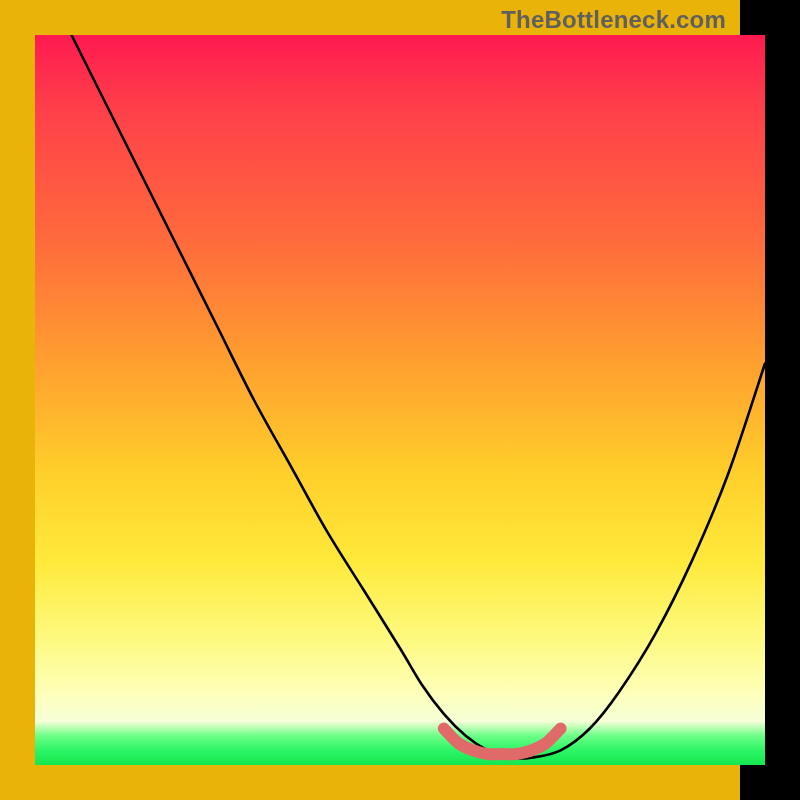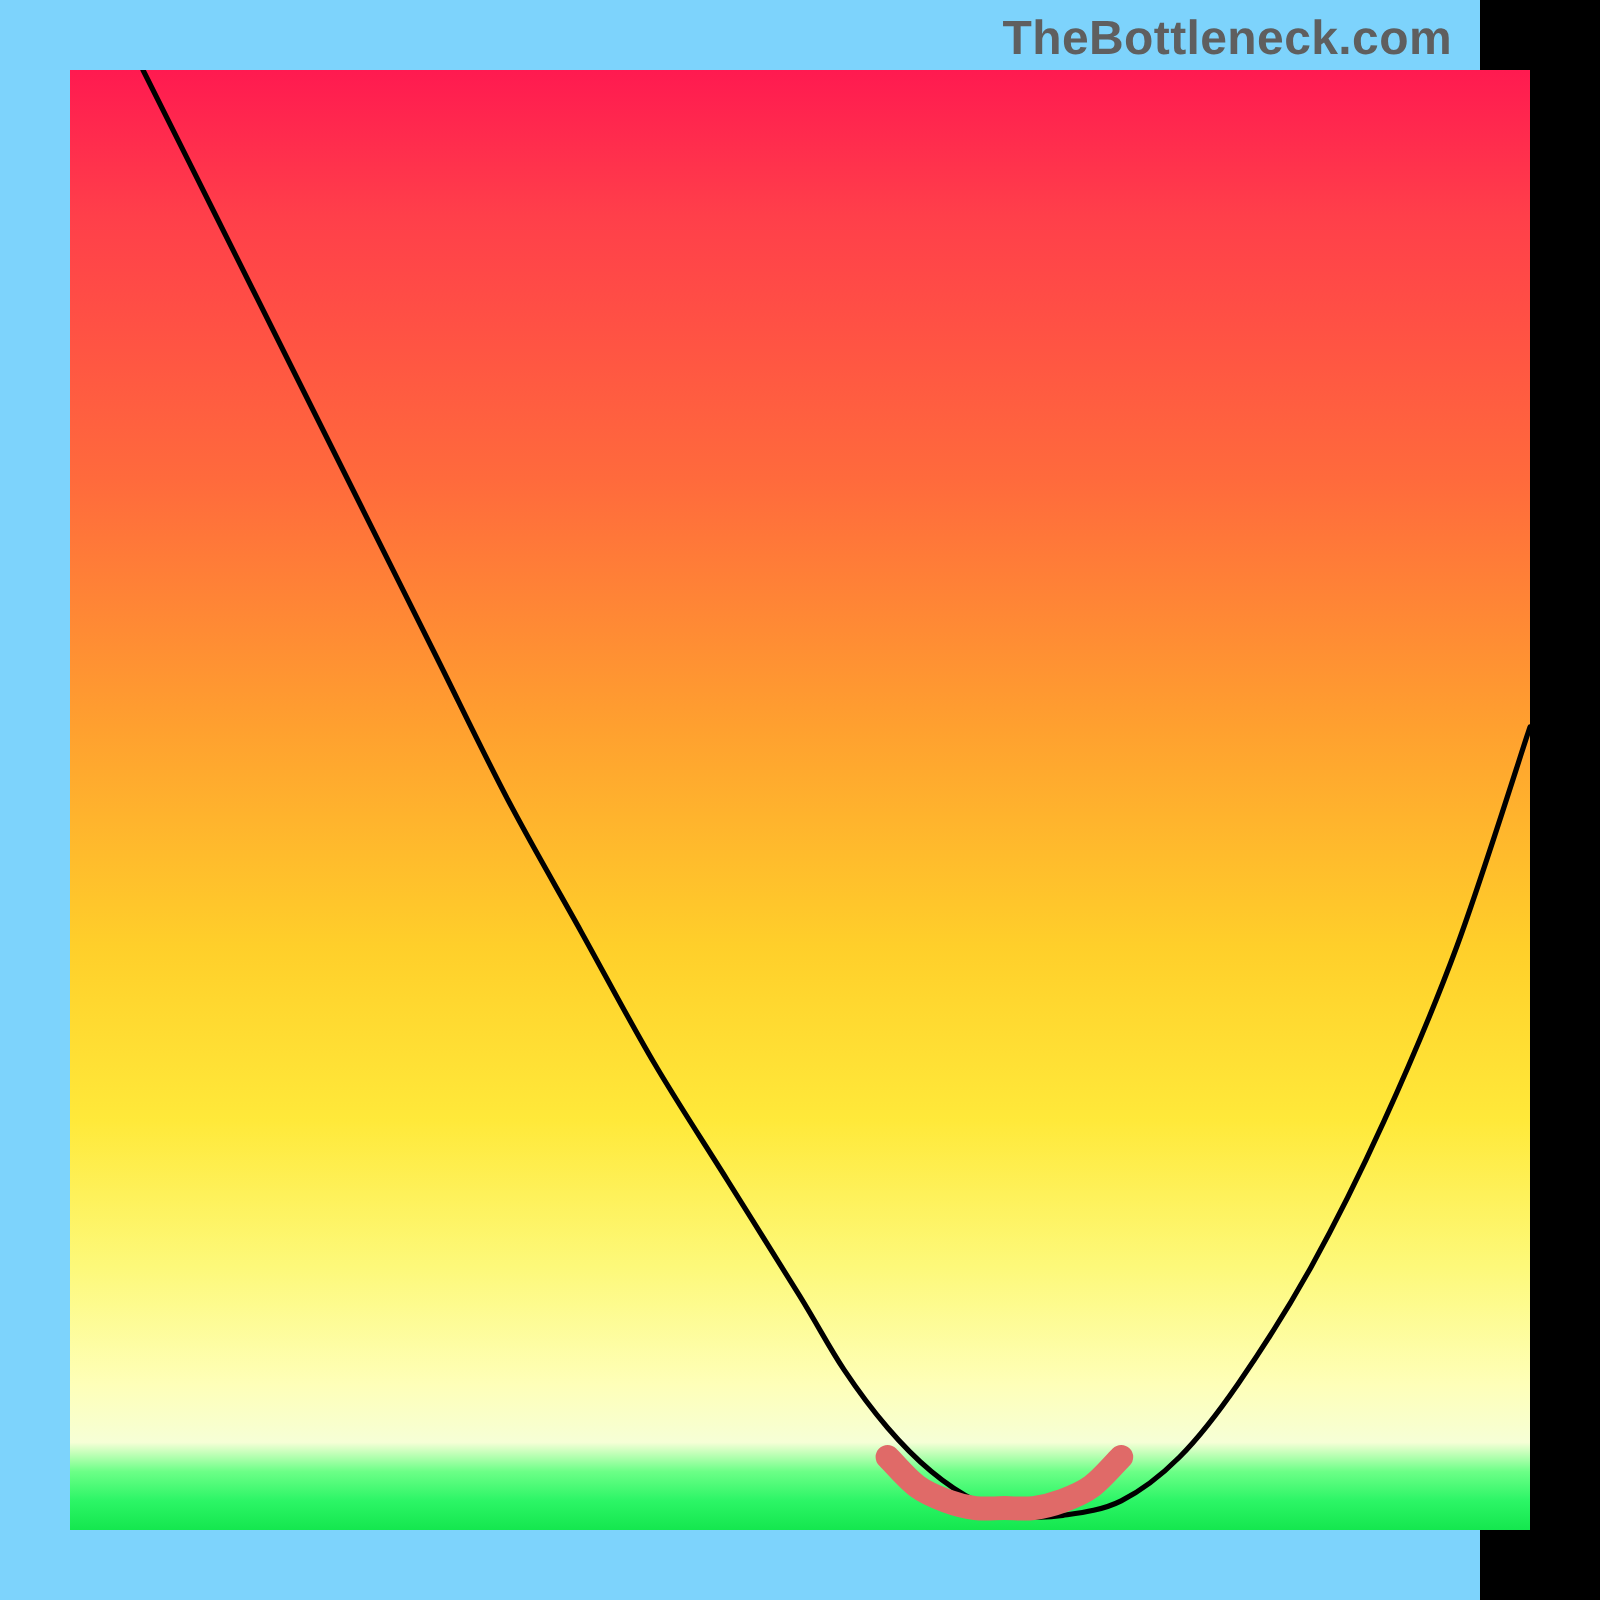--- a/index.html
+++ b/index.html
@@ -8,21 +8,21 @@
     width: 800px;
     height: 800px;
     background: #000;
     overflow: hidden;
     font-family: Arial, Helvetica, sans-serif;
   }
   .frame {
     position: relative;
     width: 740px;
     height: 800px;
-    background: #7dd3fc;
+    background: #eab308;
   }
   .watermark {
     position: absolute;
     top: 6px;
     right: 14px;
     font-size: 24px;
     font-weight: 600;
     color: #5f5f5f;
     letter-spacing: 0.2px;
     z-index: 20;

